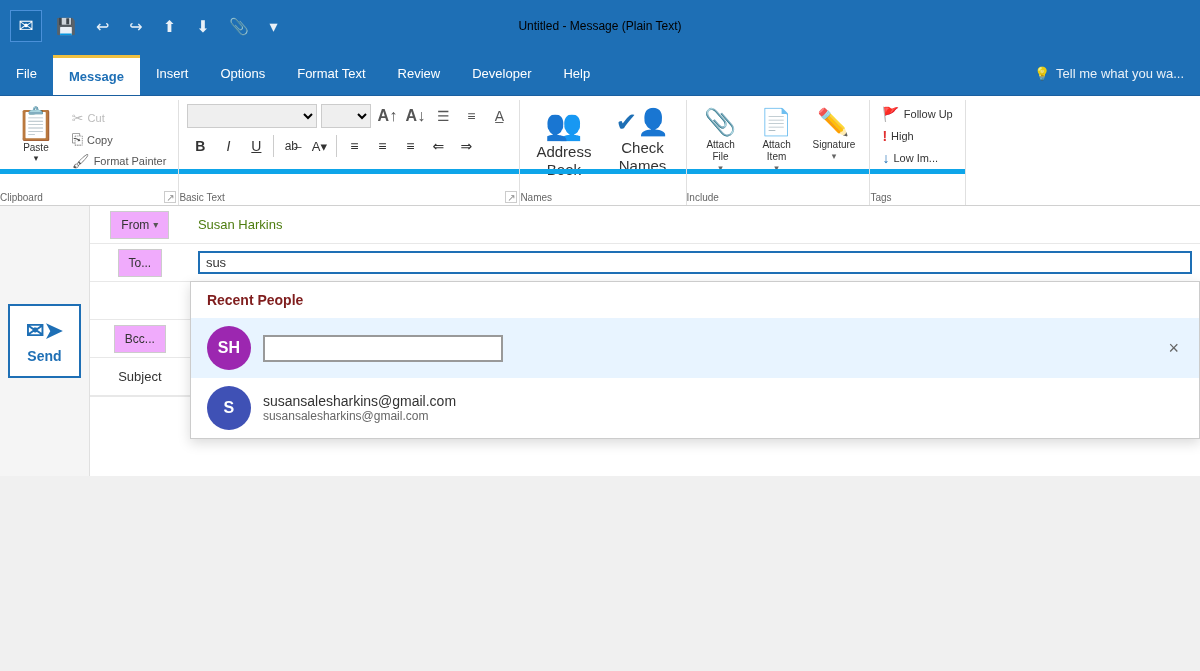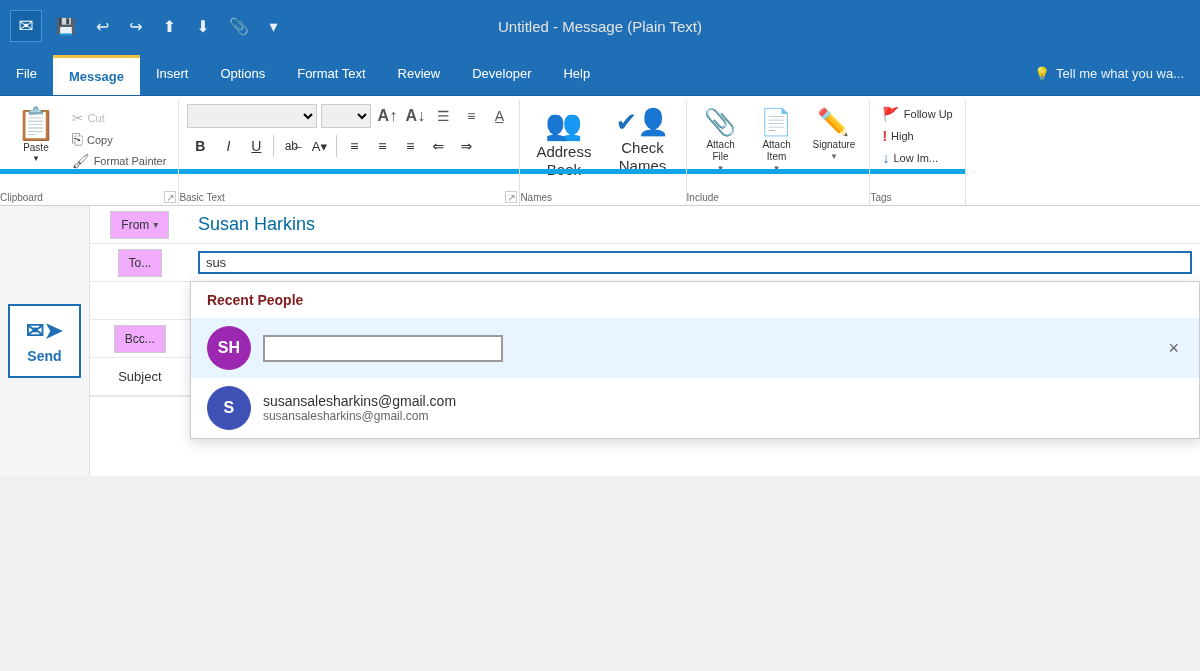--- a/index.html
+++ b/index.html
@@ -9,21 +9,21 @@
     .title-bar {
       background: #1e6fb5;
       height: 52px;
       display: flex;
       align-items: center;
       justify-content: center;
       color: white;
       font-size: 15px;
       position: relative;
     }
-    .title-bar-title { font-size: 15px; color: #e5e5e5; }
+    .title-bar-title { font-size: 12px; color: #000000; }
     .title-bar-left {
       position: absolute;
       left: 10px;
       display: flex;
       align-items: center;
       gap: 8px;
     }
     .title-icon {
       width: 32px; height: 32px;
       background: #1565a8;
@@ -207,21 +207,21 @@
     .compose-input-cell {
       flex: 1; display: flex; align-items: center;
       padding: 0 8px; background: white;
       position: relative;
     }
     .compose-input {
       border: none; outline: none; font-size: 13px; color: #333;
       background: transparent; width: 100%; padding: 6px 0;
     }
     .compose-from-name {
-      font-size: 18px; color: #0369a1; padding: 6px 0;
+      font-size: 13px; color: #4d7c0f; padding: 6px 0;
     }
     .send-btn-area {
       display: flex; align-items: center; justify-content: center;
       padding: 8px; background: #f5f5f5;
       border-right: 1px solid #e0e0e0;
     }
     .send-btn {
       background: white; border: 2px solid #1e6fb5;
       color: #1e6fb5; font-size: 14px; font-weight: 600;
       padding: 12px 16px; cursor: pointer; min-width: 64px;

